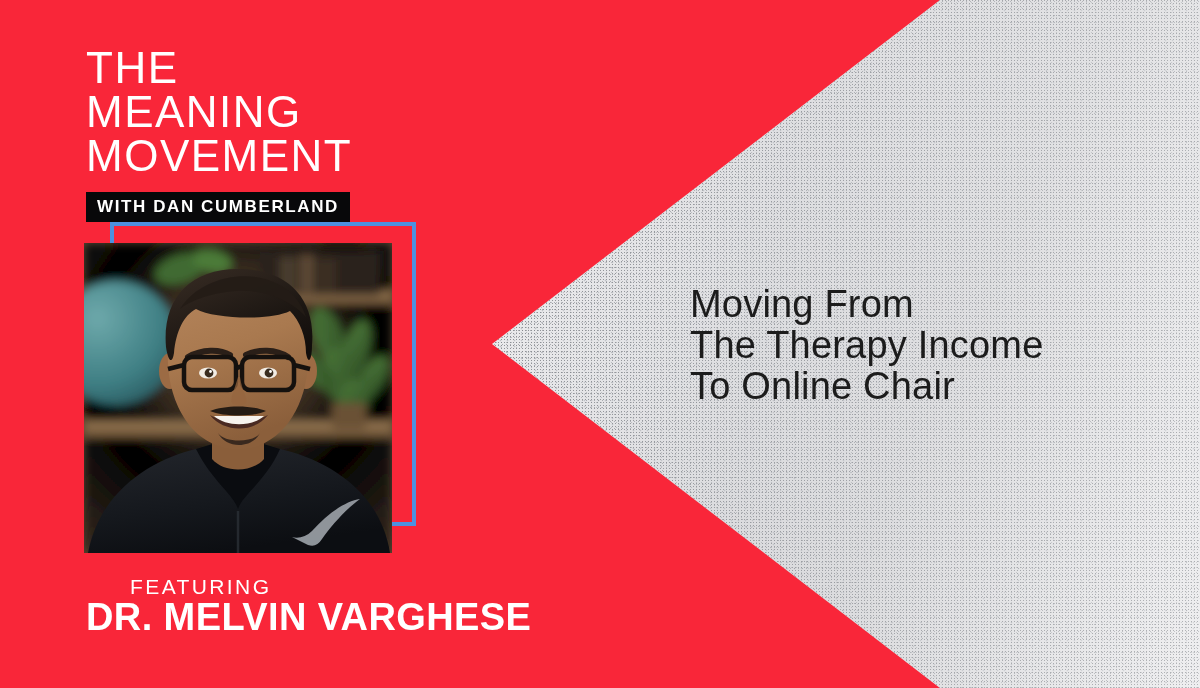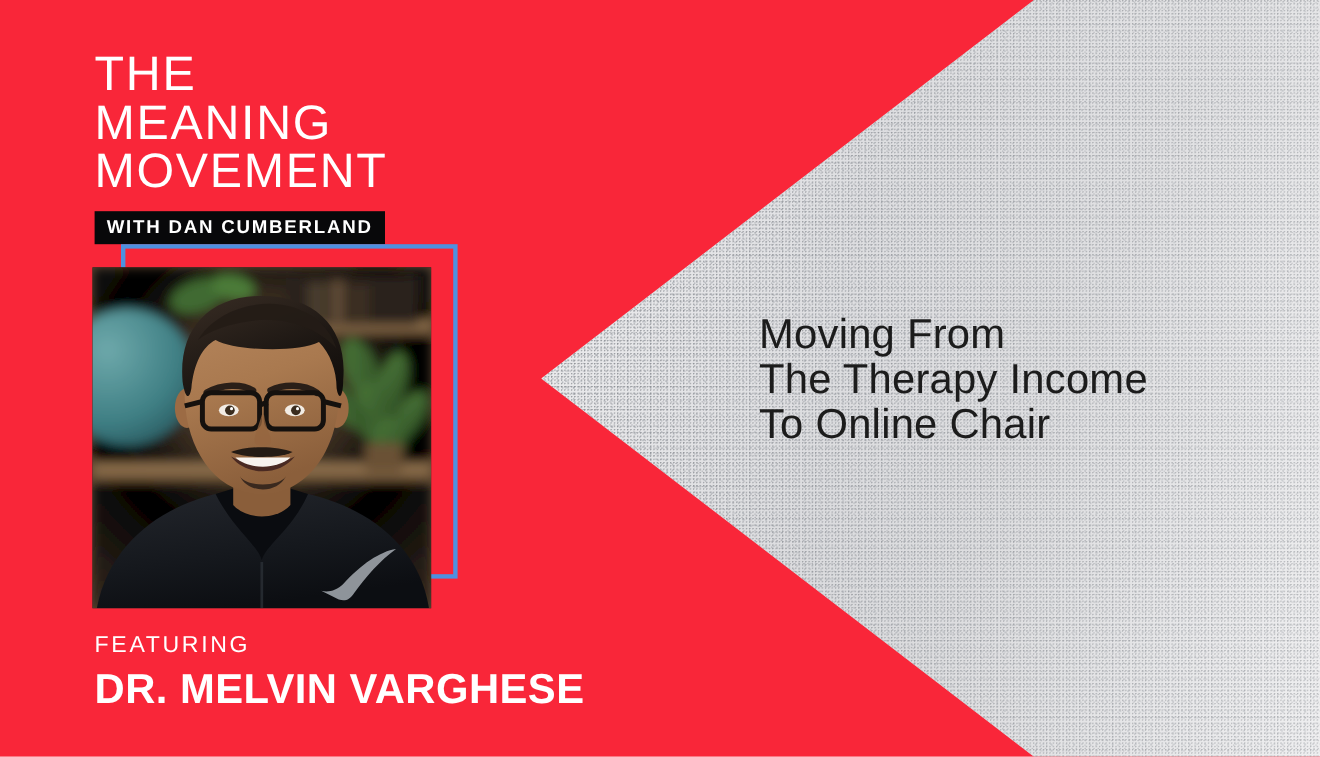--- a/index.html
+++ b/index.html
@@ -99,28 +99,29 @@
     top: 576px;
     width: 620px;
   }
   #featuring-label {
     color: #ffffff;
     font-size: 21px;
     line-height: 21px;
     font-weight: 400;
     letter-spacing: 2.4px;
     white-space: nowrap;
+    margin-left: 44px;
   }
   #guest-name {
     color: #ffffff;
     font-size: 38px;
     line-height: 38px;
     font-weight: 700;
     letter-spacing: 0.4px;
-    margin-top: 11px;
+    margin-top: 1px;
     white-space: nowrap;
   }
 
   
   #episode-title {
     position: absolute;
     left: 680px;
     top: 284px;
     width: 470px;
     margin-left: 10px;

